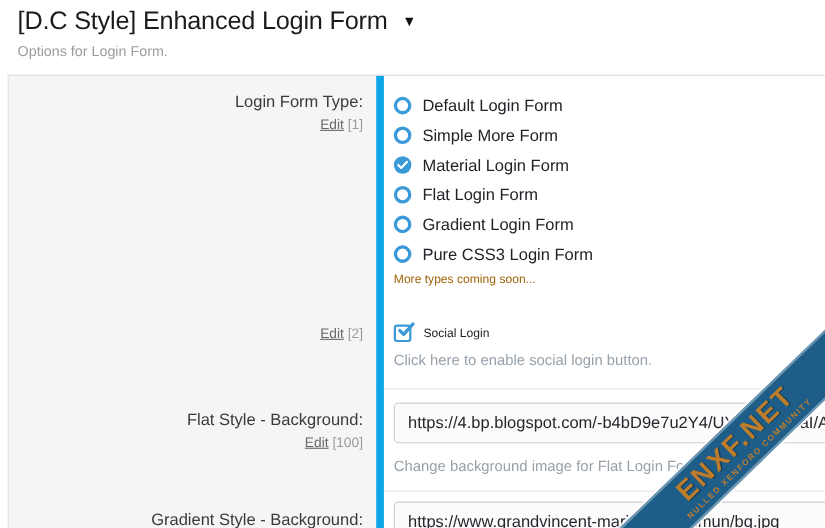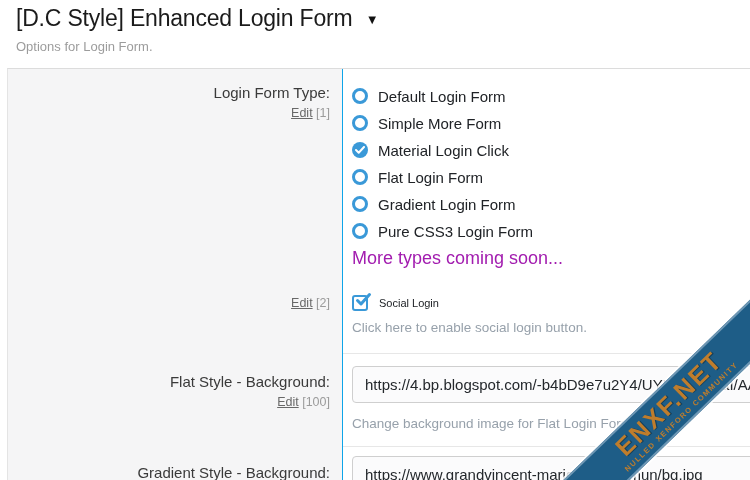--- a/index.html
+++ b/index.html
@@ -10,35 +10,35 @@
   .hdr { position:absolute; left:0; top:5px;margin-left:16px; }
   .title-row { font-size:23px; font-weight:400; color:#1b1b1b; letter-spacing:-0.2px; cursor:pointer; }
   .caret { display:inline-block; font-size:13px; color:#111; margin-left:7px; vertical-align:2px; }
   .subtitle { margin-top:7px; font-size:13px; color:#9c9c9c; }
 
   
   .panel { position:absolute; left:7px; top:68px; right:0; bottom:0;
     background:#f5f5f6; border-top:1px solid #dcdcdc; border-left:1px solid #e4e4e4; }
   .label-col { position:absolute; left:0; top:0; bottom:0; width:334px;text-decoration:underline; }
   .content-col { position:absolute; left:334px; top:0; bottom:0; right:0;
-    background:#ffffff; border-left:1px solid #0ea5e9; }
+    background:#ffffff; border-left:7px solid #0ea5e9; }
 
   .cell-label { position:absolute; right:12px; text-align:right; font-size:15px; color:#3a3a3a; white-space:nowrap; }
   .edit-line { position:absolute; right:12px; text-align:right; font-size:12.5px; color:#9b9b9b; white-space:nowrap; }
   .edit-link { color:#686868; text-decoration:underline; cursor:pointer; }
 
   
   .radio-group { position:absolute; left:9px; top:19px; display:flex; flex-direction:column; gap:11px; }
   .opt { display:flex; align-items:center; gap:10px; height:16px; cursor:pointer; }
   .radio { width:16px; height:16px; border-radius:50%; border:3px solid #3a99d8; background:#fff; flex:0 0 auto; position:relative; }
   .radio.checked { border:none; background:#3a99d8; }
   .radio.checked svg { position:absolute; left:3px; top:4px; }
   .opt-text { font-size:15px; color:#202327; }
 
-  .muted { font-size:18px; color:#a21caf; }
+  .muted { font-size:11px; color:#a16207; }
   .helper { font-size:13.5px; color:#97a1ab; }
 
   
   .check-row { position:absolute; left:9px; top:226px; display:flex; align-items:center; gap:11px; cursor:pointer; }
   .checkbox { width:16px; height:16px; border:2px solid #3a99d8; border-radius:3px; background:#fff; position:relative; flex:0 0 auto; }
   .checkbox svg { position:absolute; left:1px; top:-4px; overflow:visible; }
   .check-label { font-size:11px; color:#202327; }
 
   .divider { position:absolute; left:0; right:0; border-top:1px solid #e7e7e7; }
 
@@ -101,21 +101,21 @@
       <label class="opt">
         <span class="radio"></span>
         <span class="opt-text">Simple More Form</span>
       </label>
       <label class="opt">
         <span class="radio checked">
             <svg width="10" height="8" viewBox="0 0 10 8">
               <path d="M1 4 L3.7 6.7 L9 1" stroke="#fff" stroke-width="2" fill="none" stroke-linecap="round" stroke-linejoin="round"></path>
             </svg>
           </span>
-        <span class="opt-text">Material Login Click</span>
+        <span class="opt-text">Material Login Form</span>
       </label>
       <label class="opt">
         <span class="radio"></span>
         <span class="opt-text">Flat Login Form</span>
       </label>
       <label class="opt">
         <span class="radio"></span>
         <span class="opt-text">Gradient Login Form</span>
       </label>
       <label class="opt">

